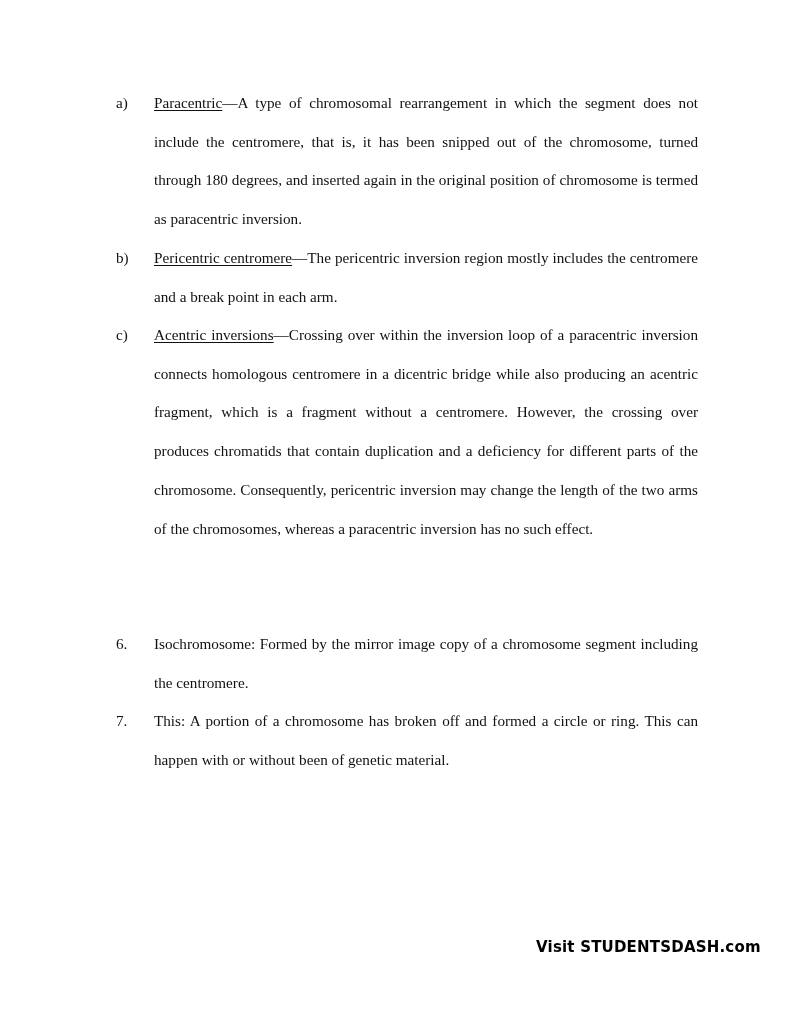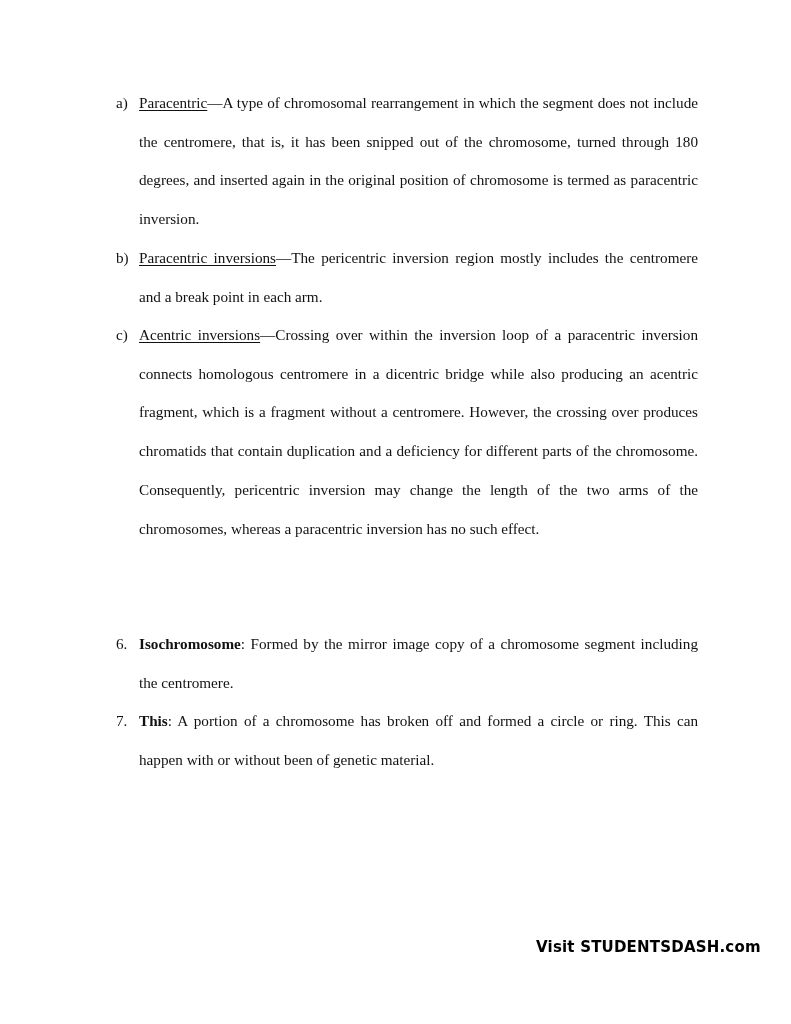--- a/index.html
+++ b/index.html
@@ -1,39 +1,39 @@
 <!DOCTYPE html>
 <html><head>
 <meta charset="utf-8">
 <style>
   html, body { margin: 0; padding: 0; background: #ffffff; }
   body { width: 791px; height: 1024px; position: relative; overflow: hidden;
          font-family: "Liberation Serif", serif; color: #111; }
   .page { position: absolute; left: 0; top: 0; width: 791px; height: 1024px; }
   .item { position: absolute; left: 116px; width: 582px; font-size: 15.2px; line-height: 38.7px; }
   .marker { position: absolute; left: 0; top: 0; }
-  .body { margin-left: 23px; text-align: justify; text-align-last: left; }
+  .body { margin-left: 38px; text-align: justify; text-align-last: left; }
   .u { text-decoration: underline; text-underline-offset: 2px; }
-  .b { font-weight: bold; }
+  .b { font-weight: normal; }
   .footer { position: absolute; left: 536px; top: 938px; font-family: "DejaVu Sans", sans-serif;
             font-size: 15px; font-weight: bold; color: #000; letter-spacing: 0.2px; }
 </style>
 </head>
 <body>
 
 <div class="page">
 
   <div class="item" style="top:84px;">
     <span class="marker">a)</span>
     <div class="body"><span class="u">Paracentric</span><span>—A type of chromosomal rearrangement in which the segment does not include the centromere, that is, it has been snipped out of the chromosome, turned through 180 degrees, and inserted again in the original position of chromosome is termed as paracentric inversion.</span></div>
   </div>
 
   <div class="item" style="top:239px;">
     <span class="marker">b)</span>
-    <div class="body"><span class="u">Paracentric inversions</span><span>—The pericentric inversion region mostly includes the centromere and a break point in each arm.</span></div>
+    <div class="body"><span class="u">Pericentric centromere</span><span>—The pericentric inversion region mostly includes the centromere and a break point in each arm.</span></div>
   </div>
 
   <div class="item" style="top:316px;">
     <span class="marker">c)</span>
     <div class="body"><span class="u">Acentric inversions</span><span>—Crossing over within the inversion loop of a paracentric inversion connects homologous centromere in a dicentric bridge while also producing an acentric fragment, which is a fragment without a centromere. However, the crossing over produces chromatids that contain duplication and a deficiency for different parts of the chromosome. Consequently, pericentric inversion may change the length of the two arms of the chromosomes, whereas a paracentric inversion has no such effect.</span></div>
   </div>
 
   <div class="item" style="top:625px;">
     <span class="marker">6.</span>
     <div class="body"><span class="b">Isochromosome</span><span>: Formed by the mirror image copy of a chromosome segment including the centromere.</span></div>

